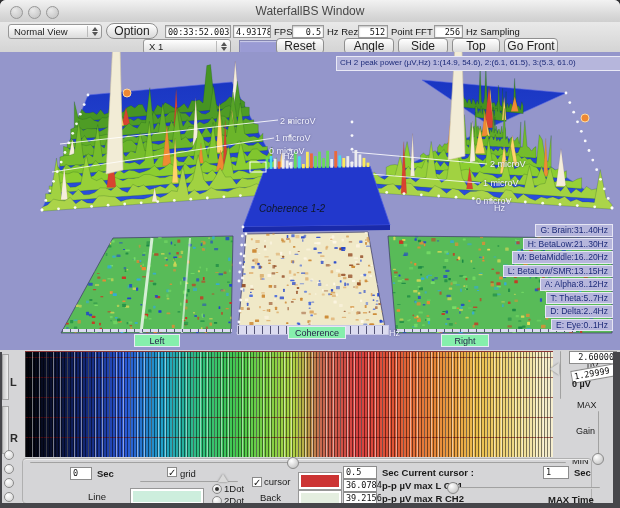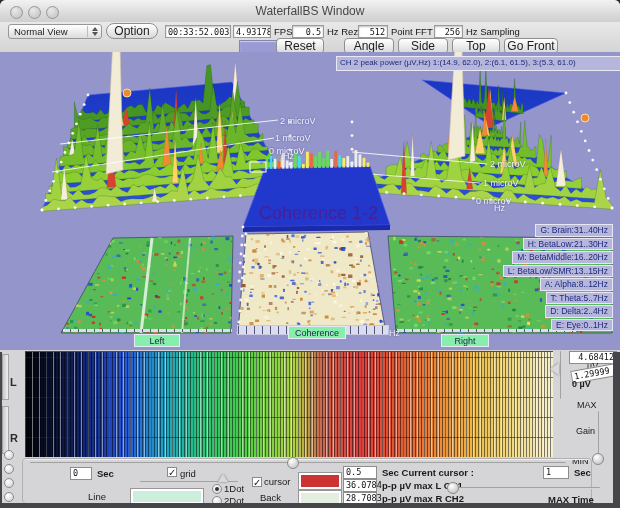--- a/index.html
+++ b/index.html
@@ -30,21 +30,21 @@
     font-family:"DejaVu Sans Mono",monospace;font-size:8.5px;color:#111;line-height:12px;
     padding:0 2px;box-sizing:border-box;overflow:hidden;white-space:nowrap;}
   .box.r{text-align:right;} .lbl{position:absolute;font-size:9.5px;color:#151515;white-space:nowrap;}
   .progress{position:absolute;background:#9a9bd4;border:1px solid #8586b0;box-shadow:inset 0 1px 1px rgba(255,255,255,.5);}
   
   .canvas{position:absolute;left:0;top:52px;width:620px;height:298px;background:#9496cb;overflow:hidden;}
   .canvas svg{position:absolute;left:0;top:0;}
   .banner{position:absolute;height:13px;background:#b6b6dc;border:1px solid #e9e9f6;
     font-size:8px;color:#1c2a78;line-height:12px;padding:0 3px;white-space:nowrap;overflow:hidden;z-index:3;}
   .axis-lbl{position:absolute;color:#f2f2ff;font-size:9px;z-index:3;white-space:nowrap;text-shadow:0 0 2px rgba(40,40,90,.6);}
-  .coh-lbl{position:absolute;color:#4c1d95;font-size:18px;z-index:3;}
+  .coh-lbl{position:absolute;color:#0f172a;font-size:10px;z-index:3;font-style:italic;}
   .legend{position:absolute;right:7px;top:172px;display:flex;flex-direction:column;align-items:flex-end;gap:1px;z-index:3;}
   .legend .chip{background:#b6b6dc;border:1px solid #e6e6f4;color:#1c2a78;font-size:8.5px;
     padding:0 4px;line-height:10.5px;white-space:nowrap;}
   .panel-btn{position:absolute;height:13px;background:#86efac;border:1px solid #e9e9f6;
     font-size:9px;color:#26264a;text-align:center;line-height:12px;z-index:3;box-sizing:border-box;}
   .ruler{position:absolute;background:repeating-linear-gradient(90deg,#555577 0 1px,#dcdcf0 1px 8px);z-index:2;}
   
   .bottompane{position:absolute;left:0;top:350px;width:620px;height:158px;background:#d5d5d7;}
   .spectro{position:absolute;left:25px;top:1px;width:528px;height:105px;border-top:1px solid #8a3333;
     background:
@@ -102,20 +102,27 @@
     <div class="box" style="left:165px;top:3px;width:66px;height:13px">00:33:52.003</div>
     <div class="box" style="left:233px;top:3px;width:38px;height:13px">4.93178</div>
     <span class="lbl" style="left:274px;top:4px">FPS</span>
     <div class="box r" style="left:292px;top:3px;width:32px;height:13px">0.5</div>
     <span class="lbl" style="left:327px;top:4px">Hz Rez</span>
     <div class="box r" style="left:358px;top:3px;width:30px;height:13px">512</div>
     <span class="lbl" style="left:391px;top:4px">Point FFT</span>
     <div class="box r" style="left:434px;top:3px;width:29px;height:13px">256</div>
     <span class="lbl" style="left:466px;top:4px">Hz Sampling</span>
 
+    <div class="popup" style="left:143px;top:17px;width:88px">
+      <span class="txt">X 1</span>
+      <span class="stepper">
+          <i class="up"></i>
+          <i class="dn"></i>
+        </span>
+    </div>
     <div class="progress" style="left:239px;top:18px;width:46px;height:12px"></div>
     <div class="btn" style="left:276px;top:16px;width:48px">Reset</div>
     <div class="btn" style="left:344px;top:16px;width:50px">Angle</div>
     <div class="btn" style="left:398px;top:16px;width:50px">Side</div>
     <div class="btn" style="left:452px;top:16px;width:48px">Top</div>
     <div class="btn" style="left:504px;top:16px;width:54px">Go Front</div>
   </div>
 
   <div class="canvas">
     <svg id="scene-svg" width="620" height="298">
@@ -1214,21 +1221,21 @@
             <rect x="452.1" y="276.8" width="2.8" height="1.4" rx="0.5" fill="#ee8833" opacity="0.91"></rect>
             <rect x="600.9" y="234.9" width="3.2" height="1.5" rx="0.5" fill="#33aadd" opacity="0.87"></rect>
             <rect x="521.1" y="197.1" width="2.2" height="3.3" rx="0.5" fill="#2244cc" opacity="0.70"></rect>
             <rect x="560.6" y="200.2" width="1.7" height="2.5" rx="0.5" fill="#33aadd" opacity="0.74"></rect>
             <rect x="598.5" y="244.4" width="2.4" height="3.1" rx="0.5" fill="#eedd55" opacity="0.75"></rect>
             <rect x="571.5" y="275.6" width="3.8" height="2.7" rx="0.5" fill="#cc3322" opacity="0.80"></rect>
           </g>
         </g>
     </svg>
 
-    <div class="banner" style="left:336px;top:4px;width:277px">CH 2 peak power (µV,Hz) 1:(14.9, 62.0), 2:(6.1, 61.5), 3:(5.3, 61.0)</div>
+    <div class="banner" style="left:336px;top:4px;width:277px">CH 2 peak power (µV,Hz) 1:(14.9, 54.6), 2:(6.1, 61.5), 3:(5.3, 61.0)</div>
 
     <span class="axis-lbl" style="left:280px;top:64px">2 microV</span>
     <span class="axis-lbl" style="left:275px;top:81px">1 microV</span>
     <span class="axis-lbl" style="left:269px;top:94px">0 microV</span>
     <span class="axis-lbl" style="left:283px;top:99px">Hz</span>
     <span class="axis-lbl" style="left:490px;top:107px">2 microV</span>
     <span class="axis-lbl" style="left:483px;top:126px">1 microV</span>
     <span class="axis-lbl" style="left:476px;top:144px">0 microV</span>
     <span class="axis-lbl" style="left:494px;top:151px">Hz</span>
 
@@ -1257,21 +1264,21 @@
 
   <div class="bottompane">
     <div class="vtrack" style="left:2px;top:4px;height:44px"></div>
     <div class="vtrack" style="left:2px;top:56px;height:46px"></div>
     <div class="spectro"></div>
     <span class="side-lbl" style="left:10px;top:26px">L</span>
     <span class="side-lbl" style="left:10px;top:82px">R</span>
 
     <div class="vline" style="left:560px;top:1px;height:48px"></div>
     <div class="tri-left" style="left:550px;top:13px"></div>
-    <div class="minibox" style="left:569px;top:1px;width:48px;text-align:right">4.68412</div>
+    <div class="minibox" style="left:569px;top:1px;width:48px;text-align:right">2.60000</div>
     <span class="tinylbl" style="left:587px;top:11px">µV</span>
     <div class="minibox" style="left:571px;top:17px;width:46px;transform:rotate(-10deg)">1.29999</div>
     <span class="tinylbl" style="left:572px;top:29px;font-weight:bold">0 µV</span>
 
     <span class="tinylbl" style="left:577px;top:50px">MAX</span>
     <div class="vline" style="left:598px;top:61px;height:48px"></div>
     <span class="tinylbl" style="left:576px;top:76px">Gain</span>
     <span class="tinylbl" style="left:572px;top:106px">MIN</span>
     <div class="thumb" style="left:592px;top:103px"></div>
 
@@ -1303,21 +1310,21 @@
     <div class="check" style="left:252px;top:127px">✓</div>
     <span class="ctl-lbl" style="left:264px;top:126px">cursor</span>
     <div class="swatch" style="left:298px;top:122px;width:42px;height:16px;background:#cc3333"></div>
     <span class="ctl-lbl" style="left:260px;top:142px">Back</span>
     <div class="swatch" style="left:298px;top:140px;width:42px;height:14px;background:#e4eee0"></div>
 
     <div class="minibox" style="left:343px;top:116px;width:34px">0.5</div>
     <span class="ctl-lbl" style="left:382px;top:117px;font-weight:bold">Sec Current cursor :</span>
     <div class="minibox" style="left:343px;top:129px;width:34px">36.0784</div>
     <span class="ctl-lbl" style="left:382px;top:130px;font-weight:bold">p-p µV max L CH1</span>
-    <div class="minibox" style="left:343px;top:142px;width:34px">28.7083</div>
+    <div class="minibox" style="left:343px;top:142px;width:34px">39.2156</div>
     <span class="ctl-lbl" style="left:382px;top:143px;font-weight:bold">p-p µV max R CH2</span>
 
     <div class="minibox" style="left:543px;top:116px;width:26px">1</div>
     <span class="ctl-lbl" style="left:574px;top:117px;font-weight:bold">Sec</span>
     <div class="hline" style="left:447px;top:137px;width:153px"></div>
     <div class="thumb" style="left:447px;top:132px"></div>
     <span class="ctl-lbl" style="left:548px;top:144px;font-weight:bold">MAX Time</span>
   </div>
 
   <div class="dark" style="left:613px;top:352px;width:7px;height:156px"></div>

